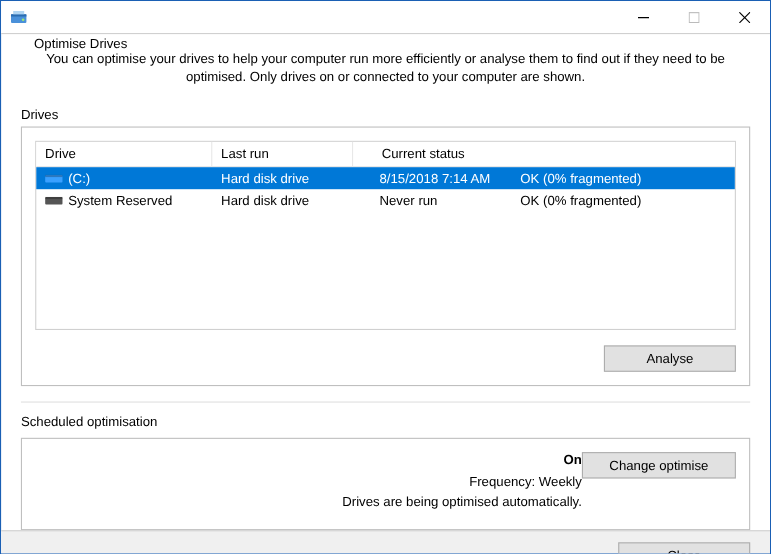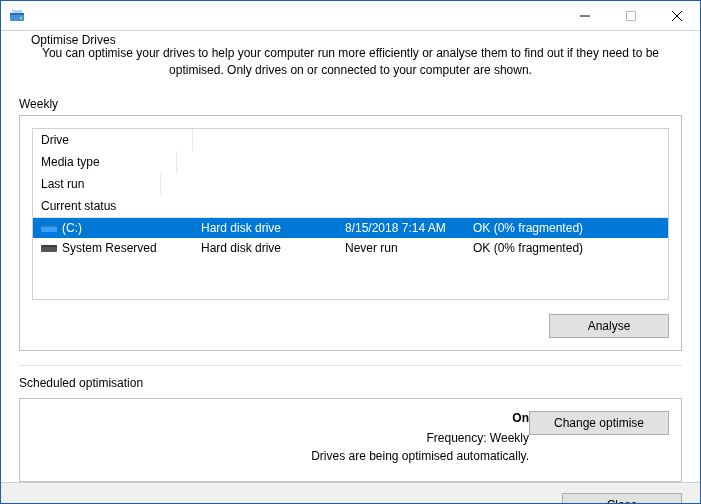--- a/index.html
+++ b/index.html
@@ -52,28 +52,27 @@
   .drive-list {
     border: 1px solid #d0d0d0;
     height: 172px;
     background: #fff;
   }
   .dl-header {
     display: flex;
     background: #fff;
     border-bottom: 1px solid #e5e5e5;
     font-size: 12px;
-    flex-direction: column;
   }
   .dl-header .col {
     padding: 4px 8px;
     border-right: 1px solid #e8e8e8;
     color: #000;
   }
-  .dl-header .col:last-child { border-right: none; flex:1; }
+  .dl-header .col:last-child { border-right: none; flex:1;margin-left:18px; }
   .col-drive { width: 160px; }
   .col-media { width: 144px; }
   .col-last  { width: 128px; }
   .col-status{ flex: 1; }
   .dl-row {
     display: flex;
     align-items: center;
     font-size: 12px;
     height: 20px;
   }
@@ -141,26 +140,25 @@
           <line x1="0" y1="0" x2="10" y2="10" stroke="#000" stroke-width="1"></line>
           <line x1="10" y1="0" x2="0" y2="10" stroke="#000" stroke-width="1"></line>
         </svg>
     </div>
   </div>
 </div>
 
 <div class="content">
   <div class="desc">You can optimise your drives to help your computer run more efficiently or analyse them to find out if they need to be optimised. Only drives on or connected to your computer are shown.</div>
 
-  <div class="section-label">Weekly</div>
+  <div class="section-label">Drives</div>
   <div class="status-box">
     <div class="drive-list">
       <div class="dl-header">
         <div class="col col-drive">Drive</div>
-        <div class="col col-media">Media type</div>
         <div class="col col-last">Last run</div>
         <div class="col col-status">Current status</div>
       </div>
       <div id="drive-rows">
           <div class="dl-row selected">
             <div class="cell col-drive">
               <span class="drive-icon"><svg viewBox="0 0 16 12">
                   <rect x="0" y="3" width="16" height="7" rx="1" fill="#3aa0ff"></rect>
                   <rect x="0" y="3" width="16" height="2" fill="rgba(0,0,0,0.25)"></rect>
                 </svg></span>

